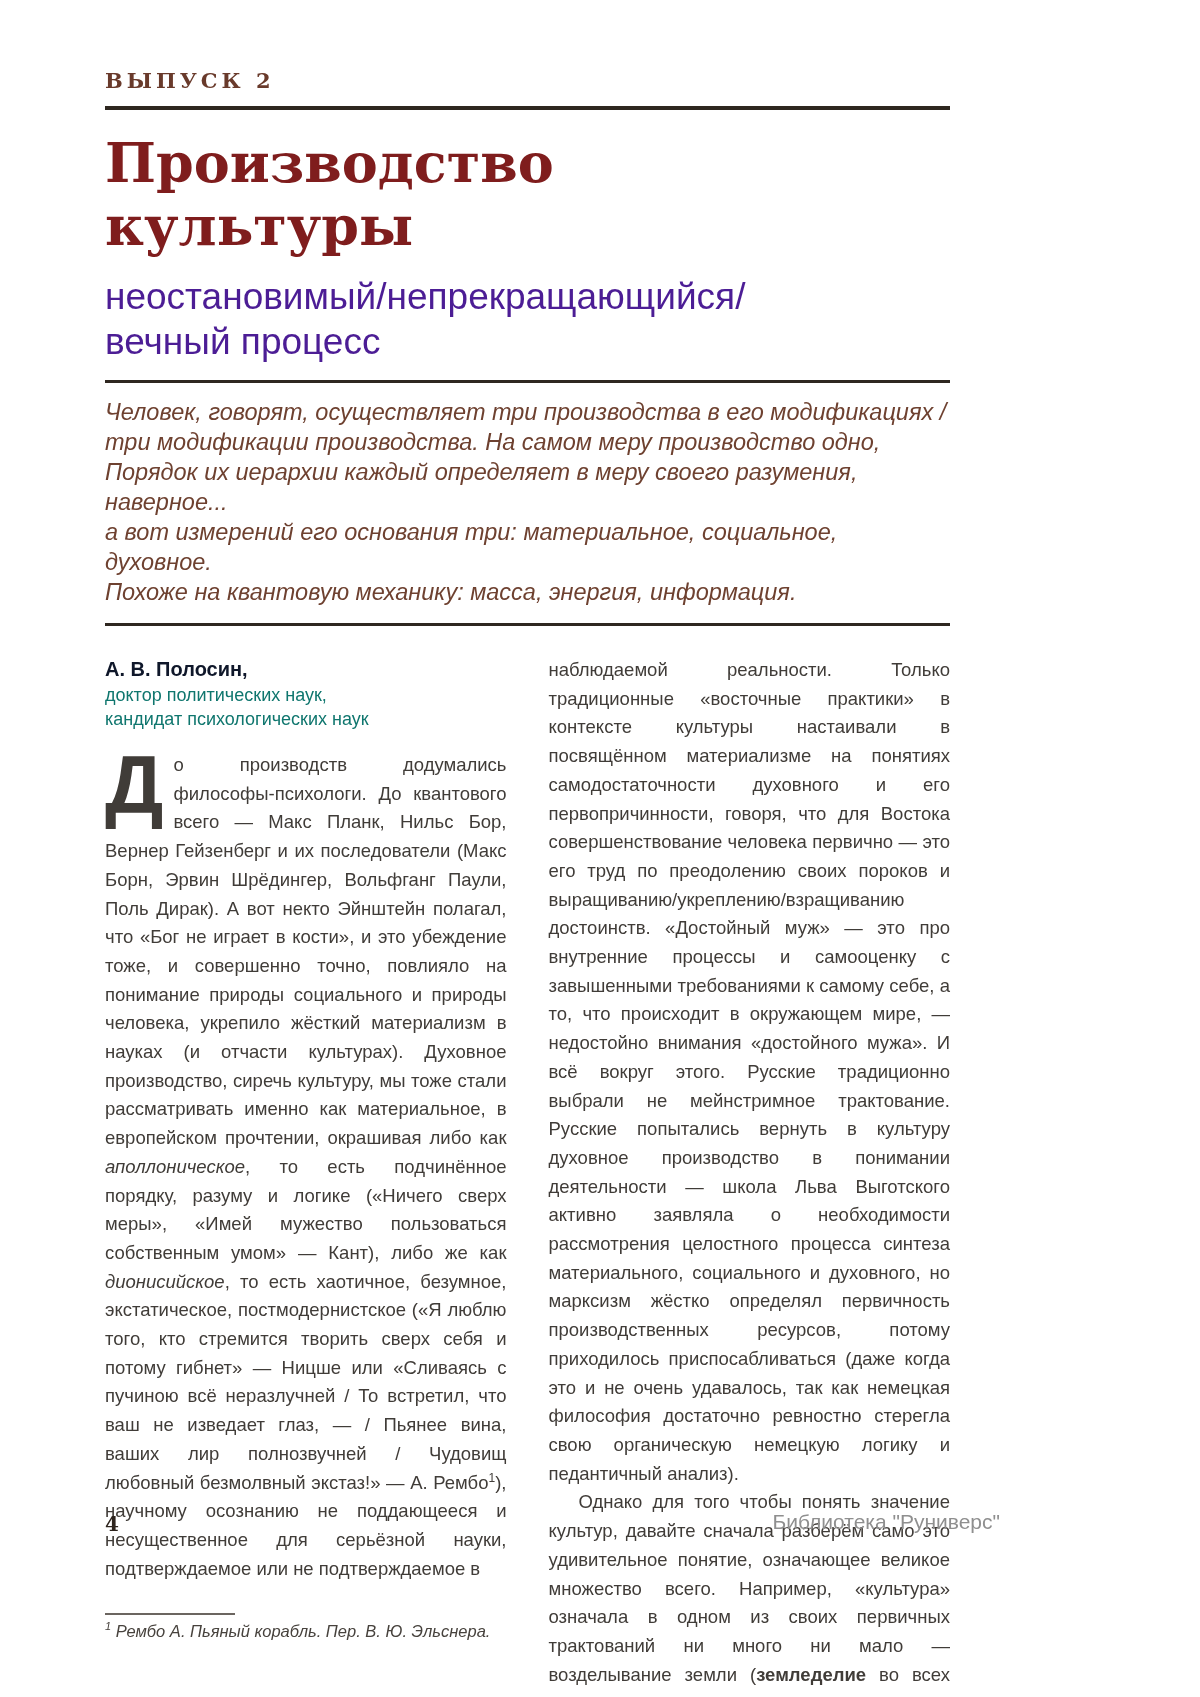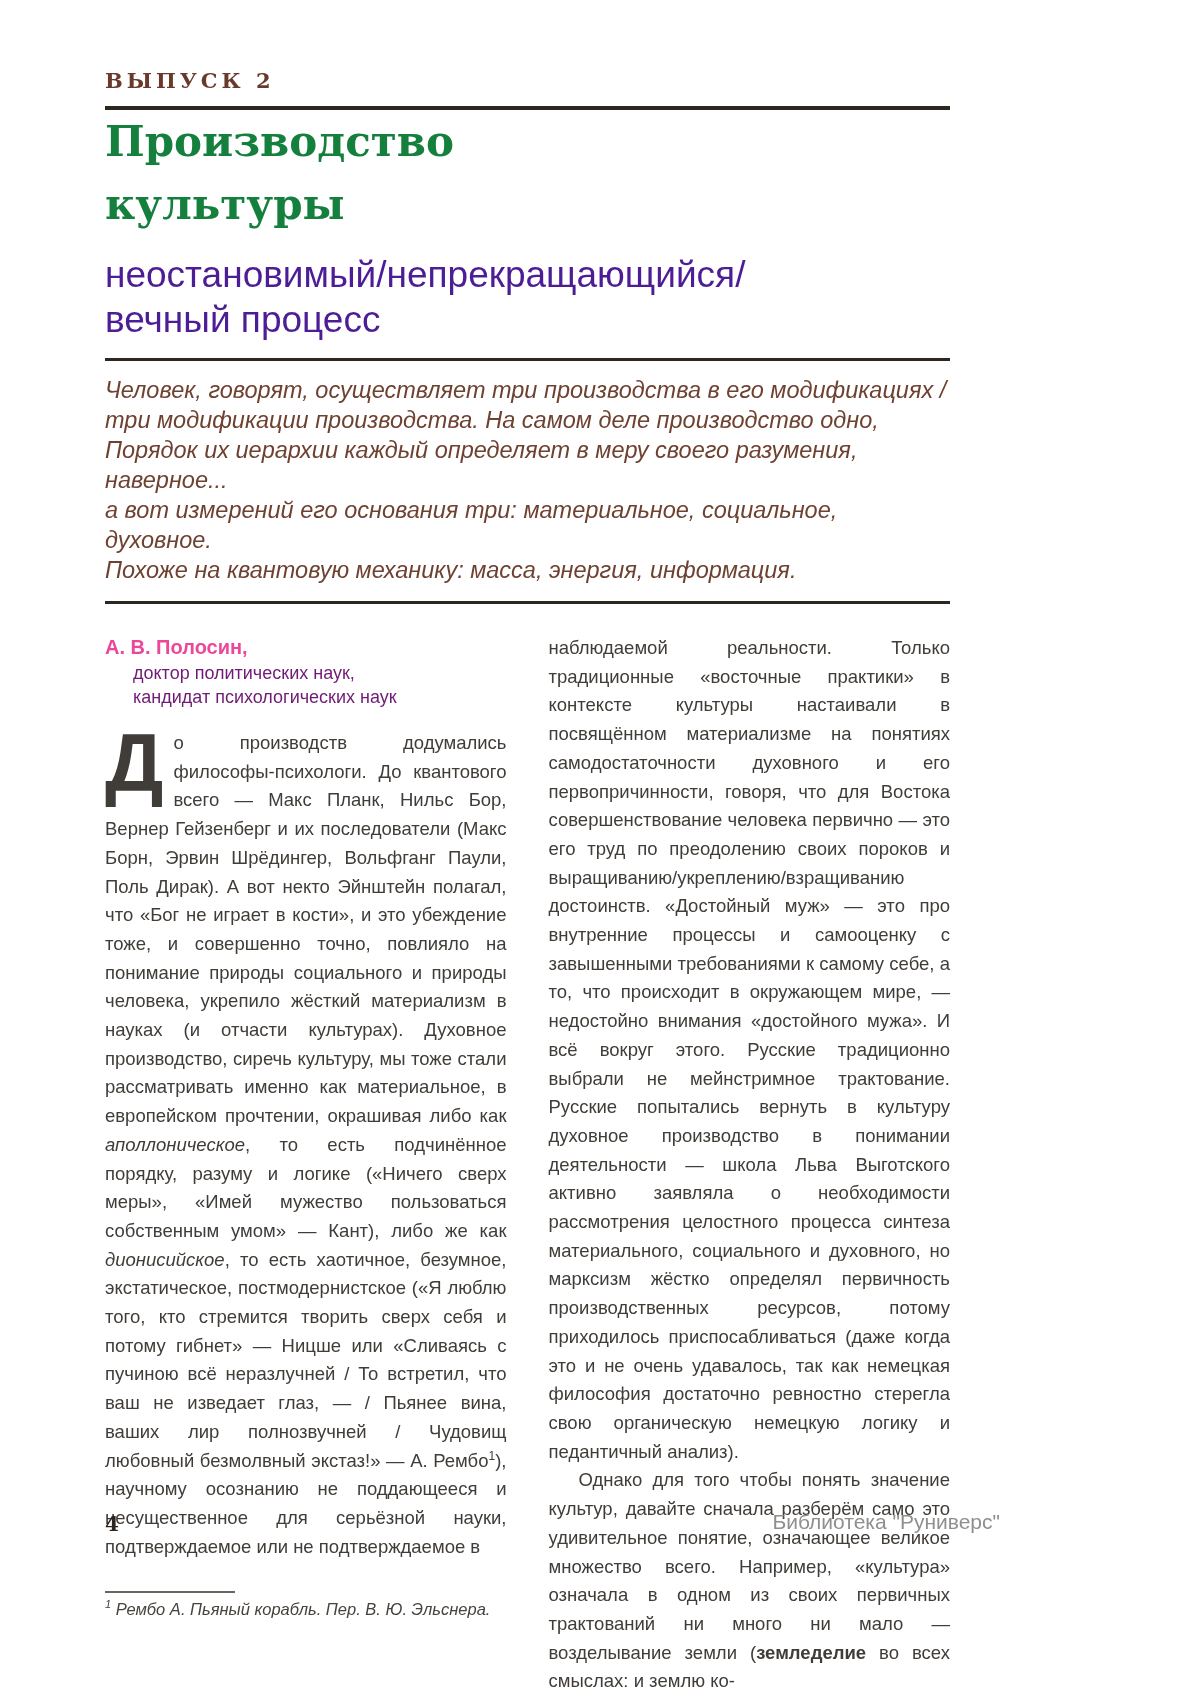--- a/index.html
+++ b/index.html
@@ -28,26 +28,27 @@
     font-size: 21px;
     letter-spacing: 4px;
     color: #693a2b;
   }
 
   .rule { background: #2e2720; border: none; }
   .rule-top { height: 4px; margin-top: 13px; }
   .rule-mid { height: 3px; }
 
   .title {
+    margin-top: 22px;
     font-family: "DejaVu Serif", serif;
     font-weight: 700;
-    font-size: 42px;
+    font-size: 54px;
     line-height: 63px;
     letter-spacing: 0px;
-    color: #15803d;
+    color: #7f1d1d;
   }
   .title .line { display: block; }
 
   .subtitle {
     margin-top: 16px;
     font-size: 37px;
     line-height: 45px;
     font-weight: 400;
     color: #4c1d95;
   }
@@ -69,28 +70,27 @@
   .columns {
     margin-top: 30px;
     display: flex;
     gap: 42px;
   }
   .col { flex: 1 1 0; min-width: 0; }
 
   .author-name {
     font-size: 20px;
     font-weight: 700;
-    color: #ec4899;
+    color: #0f172a;
     line-height: 27px;
   }
   .author-cred {
     font-size: 18px;
     line-height: 24px;
-    color: #701a75;
-    margin-left: 28px;
+    color: #0f766e;
   }
   .author-block { margin-bottom: 20px; }
 
   .body-p {
     font-size: 18.5px;
     line-height: 28.7px;
     color: #403c38;
     text-align: justify;
     hyphens: auto;
   }
@@ -160,21 +160,21 @@
 
     <div class="subtitle">
       <span class="line">неостановимый/непрекращающийся/</span>
       <span class="line">вечный процесс</span>
     </div>
 
     <div class="rule rule-mid rule-above-lead"></div>
 
     <div class="lead">
       <span class="line">Человек, говорят, осуществляет три производства в его модификациях /</span>
-      <span class="line">три модификации производства. На самом деле производство одно,</span>
+      <span class="line">три модификации производства. На самом меру производство одно,</span>
       <span class="line">Порядок их иерархии каждый определяет в меру своего разумения, наверное...</span>
       <span class="line">а вот измерений его основания три: материальное, социальное, духовное.</span>
       <span class="line">Похоже на квантовую механику: масса, энергия, информация.</span>
     </div>
 
     <div class="rule rule-mid rule-below-lead"></div>
 
     <div class="columns">
 
       <div class="col">

